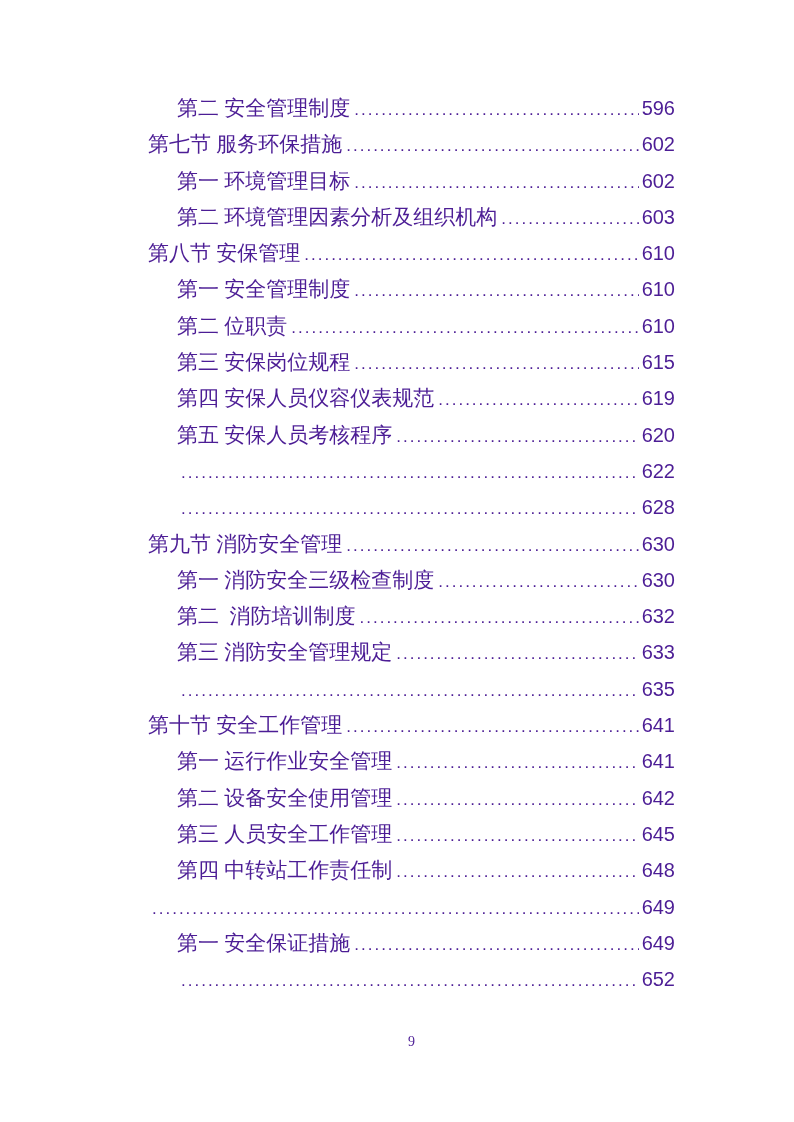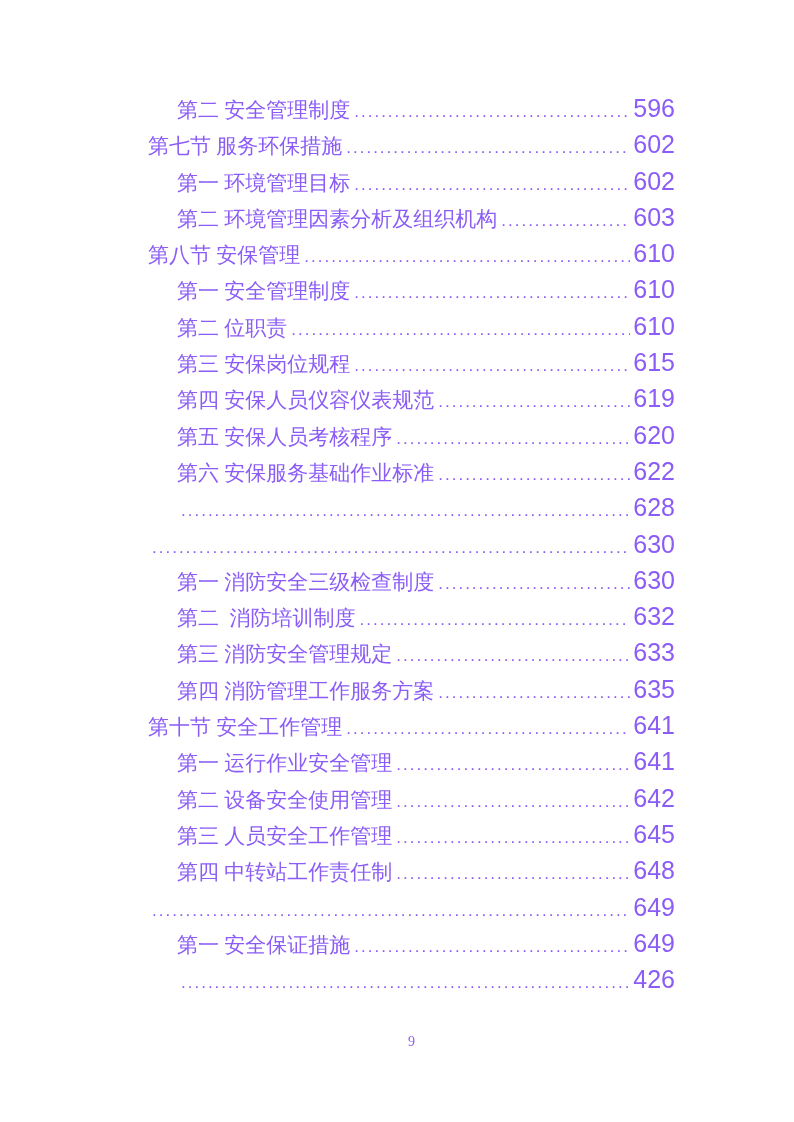--- a/index.html
+++ b/index.html
@@ -5,21 +5,21 @@
   html, body {
     margin: 0;
     padding: 0;
     background: #ffffff;
   }
   .page {
     position: relative;
     width: 794px;
     height: 1122px;
     background: #ffffff;
-    color: #8b5cf6;
+    color: #4c1d95;
     font-family: "Liberation Serif", serif;
     overflow: hidden;
   }
   .toc {
     position: absolute;
     left: 148px;
     top: 90px;
     width: 527px;
   }
   .toc-entry {
@@ -43,21 +43,21 @@
     white-space: nowrap;
     margin: 0 3px 0 4px;
     font-family: "Liberation Sans", sans-serif;
     font-size: 17px;
     letter-spacing: 2px;
     min-width: 0;
   }
   .toc-entry .pagenum {
     flex: 0 0 auto;
     font-family: "Liberation Sans", sans-serif;
-    font-size: 25px;
+    font-size: 20px;
   }
   .footer {
     position: absolute;
     left: 148px;
     top: 1034px;
     width: 527px;
     text-align: center;
     font-size: 14px;
     font-family: "Liberation Serif", serif;
   }
@@ -121,31 +121,31 @@
     <span class="pagenum">619</span>
   </div>
 
   <div class="toc-entry level-2">
     <span class="label">第五 安保人员考核程序</span>
     <span class="leader">................................................................................................................................................................</span>
     <span class="pagenum">620</span>
   </div>
 
   <div class="toc-entry level-2">
-    <span class="label">第六 安保服务基础作业标准</span>
     <span class="leader">................................................................................................................................................................</span>
     <span class="pagenum">622</span>
   </div>
 
   <div class="toc-entry level-2">
     <span class="leader">................................................................................................................................................................</span>
     <span class="pagenum">628</span>
   </div>
 
   <div class="toc-entry level-1">
+    <span class="label">第九节 消防安全管理</span>
     <span class="leader">................................................................................................................................................................</span>
     <span class="pagenum">630</span>
   </div>
 
   <div class="toc-entry level-2">
     <span class="label">第一 消防安全三级检查制度</span>
     <span class="leader">................................................................................................................................................................</span>
     <span class="pagenum">630</span>
   </div>
 
@@ -155,21 +155,20 @@
     <span class="pagenum">632</span>
   </div>
 
   <div class="toc-entry level-2">
     <span class="label">第三 消防安全管理规定</span>
     <span class="leader">................................................................................................................................................................</span>
     <span class="pagenum">633</span>
   </div>
 
   <div class="toc-entry level-2">
-    <span class="label">第四 消防管理工作服务方案</span>
     <span class="leader">................................................................................................................................................................</span>
     <span class="pagenum">635</span>
   </div>
 
   <div class="toc-entry level-1">
     <span class="label">第十节 安全工作管理</span>
     <span class="leader">................................................................................................................................................................</span>
     <span class="pagenum">641</span>
   </div>
 
@@ -203,17 +202,17 @@
   </div>
 
   <div class="toc-entry level-2">
     <span class="label">第一 安全保证措施</span>
     <span class="leader">................................................................................................................................................................</span>
     <span class="pagenum">649</span>
   </div>
 
   <div class="toc-entry level-2">
     <span class="leader">................................................................................................................................................................</span>
-    <span class="pagenum">426</span>
+    <span class="pagenum">652</span>
   </div>
 </div>
   <div class="footer">9</div>
 </div>
 
 </body></html>

